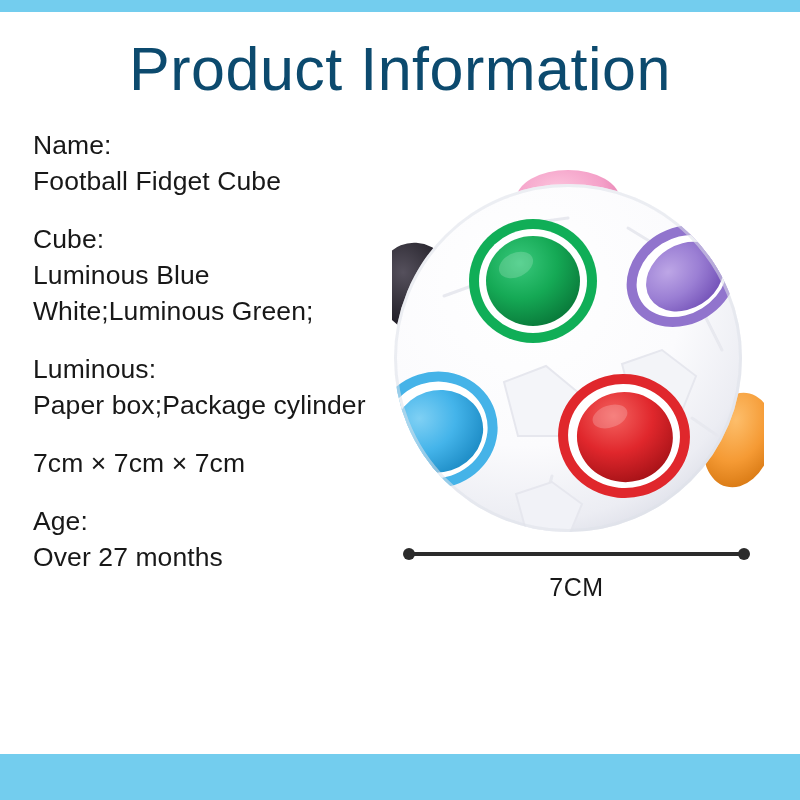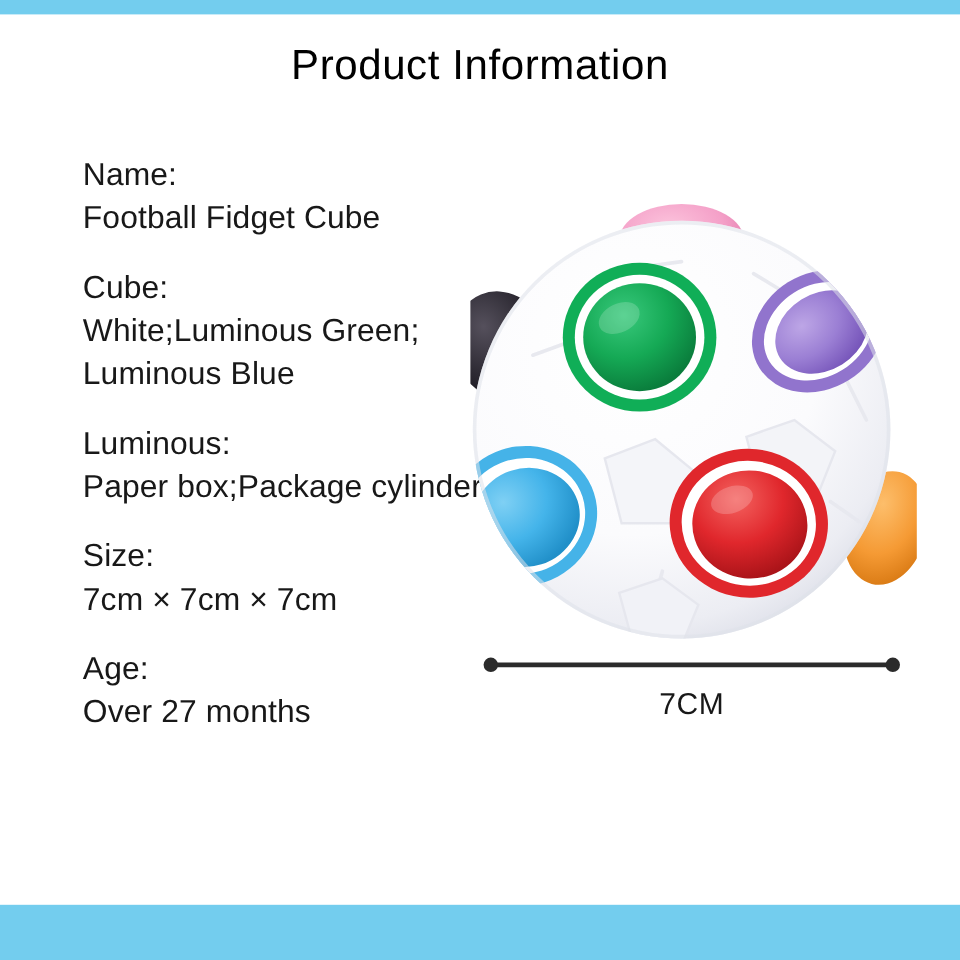--- a/index.html
+++ b/index.html
@@ -15,35 +15,35 @@
   
   .band{position:absolute;left:0;width:800px;background:#73cdee;}
   .band-top{top:0;height:12px;}
   .band-bottom{top:754px;height:46px;}
 
   
   .page-title{
     position:absolute;
     left:0;top:36px;width:800px;
     text-align:center;
-    font-size:35px;
+    font-size:61px;
     font-weight:400;
     letter-spacing:0.5px;
     line-height:1.1;
-    color:#000000;
+    color:#0c4a6e;
     white-space:nowrap;
   }
 
   
   .spec-list{
     position:absolute;
     left:33px;top:127px;
     width:380px;
   }
-  .spec-block{margin-bottom:22px;margin-left:36px;}
+  .spec-block{margin-bottom:22px;}
   .spec-block:last-child{margin-bottom:0;}
   .spec-label,
   .spec-value-line{
     font-size:26.5px;
     font-weight:400;
     line-height:36px;
     color:#181818;
     white-space:nowrap;
     letter-spacing:0.1px;
   }
@@ -104,31 +104,30 @@
 
 <div class="spec-list">
 
   <div class="spec-block">
     <div class="spec-label">Name:</div>
     <div class="spec-value-line">Football Fidget Cube</div>
   </div>
 
   <div class="spec-block">
     <div class="spec-label">Cube:</div>
+    <div class="spec-value-line">Luminous Blue</div>
     <div class="spec-value-line">White;Luminous Green;</div>
-    <div class="spec-value-line">Luminous Blue</div>
   </div>
 
   <div class="spec-block">
     <div class="spec-label">Luminous:</div>
     <div class="spec-value-line">Paper box;Package cylinder</div>
   </div>
 
   <div class="spec-block">
-    <div class="spec-label">Size:</div>
     <div class="spec-value-line">7cm × 7cm × 7cm</div>
   </div>
 
   <div class="spec-block">
     <div class="spec-label">Age:</div>
     <div class="spec-value-line">Over 27 months</div>
   </div>
 
 </div>
 

